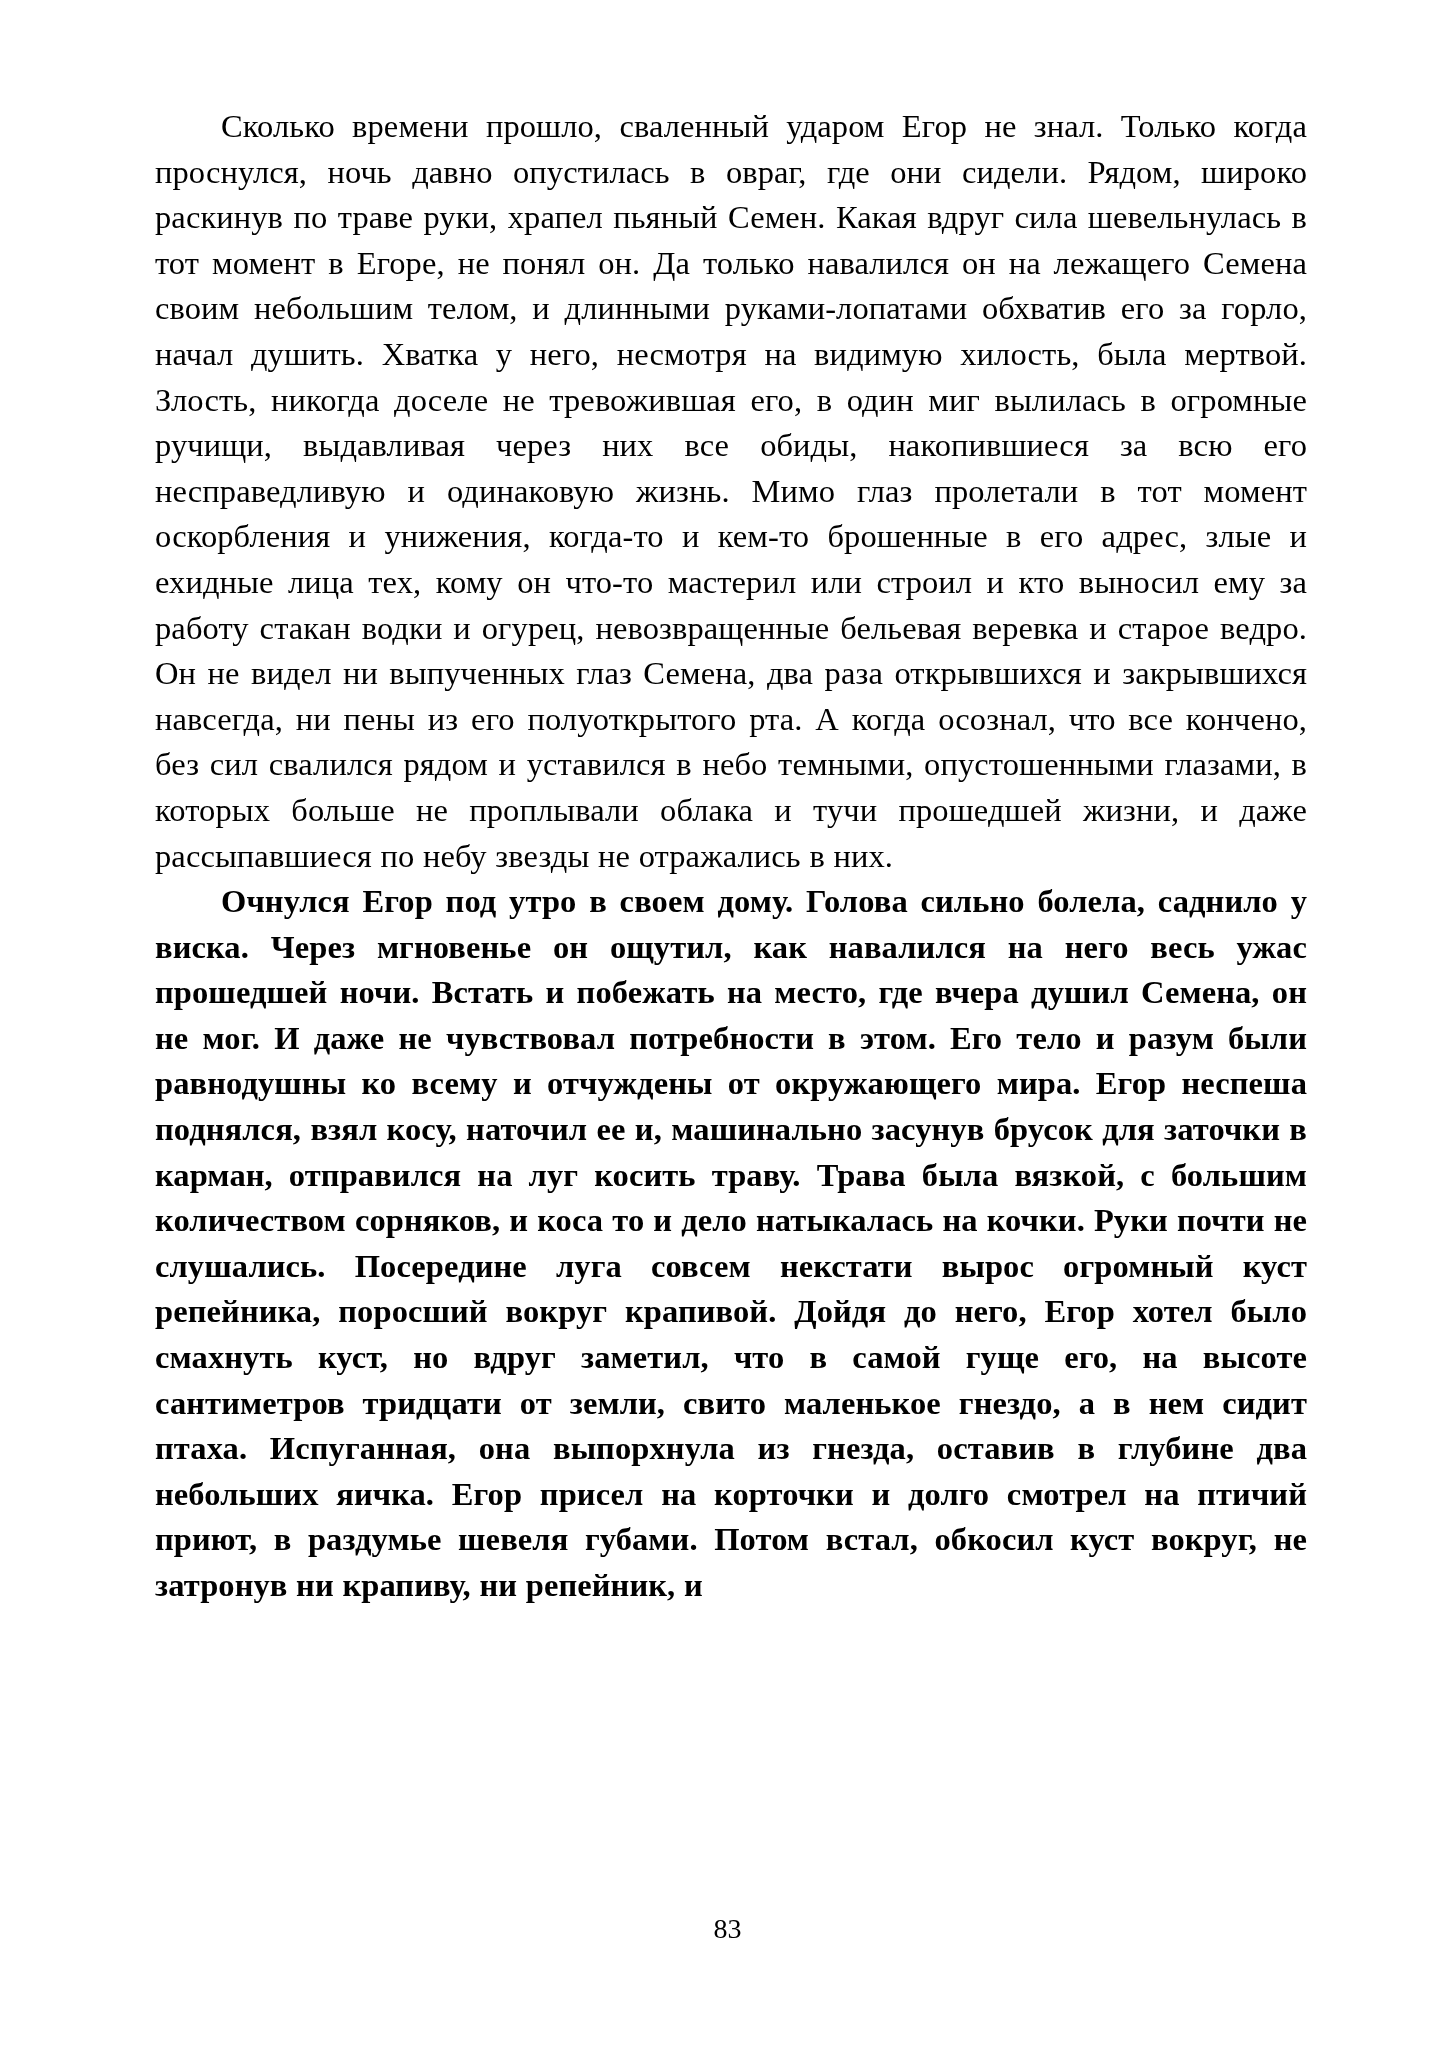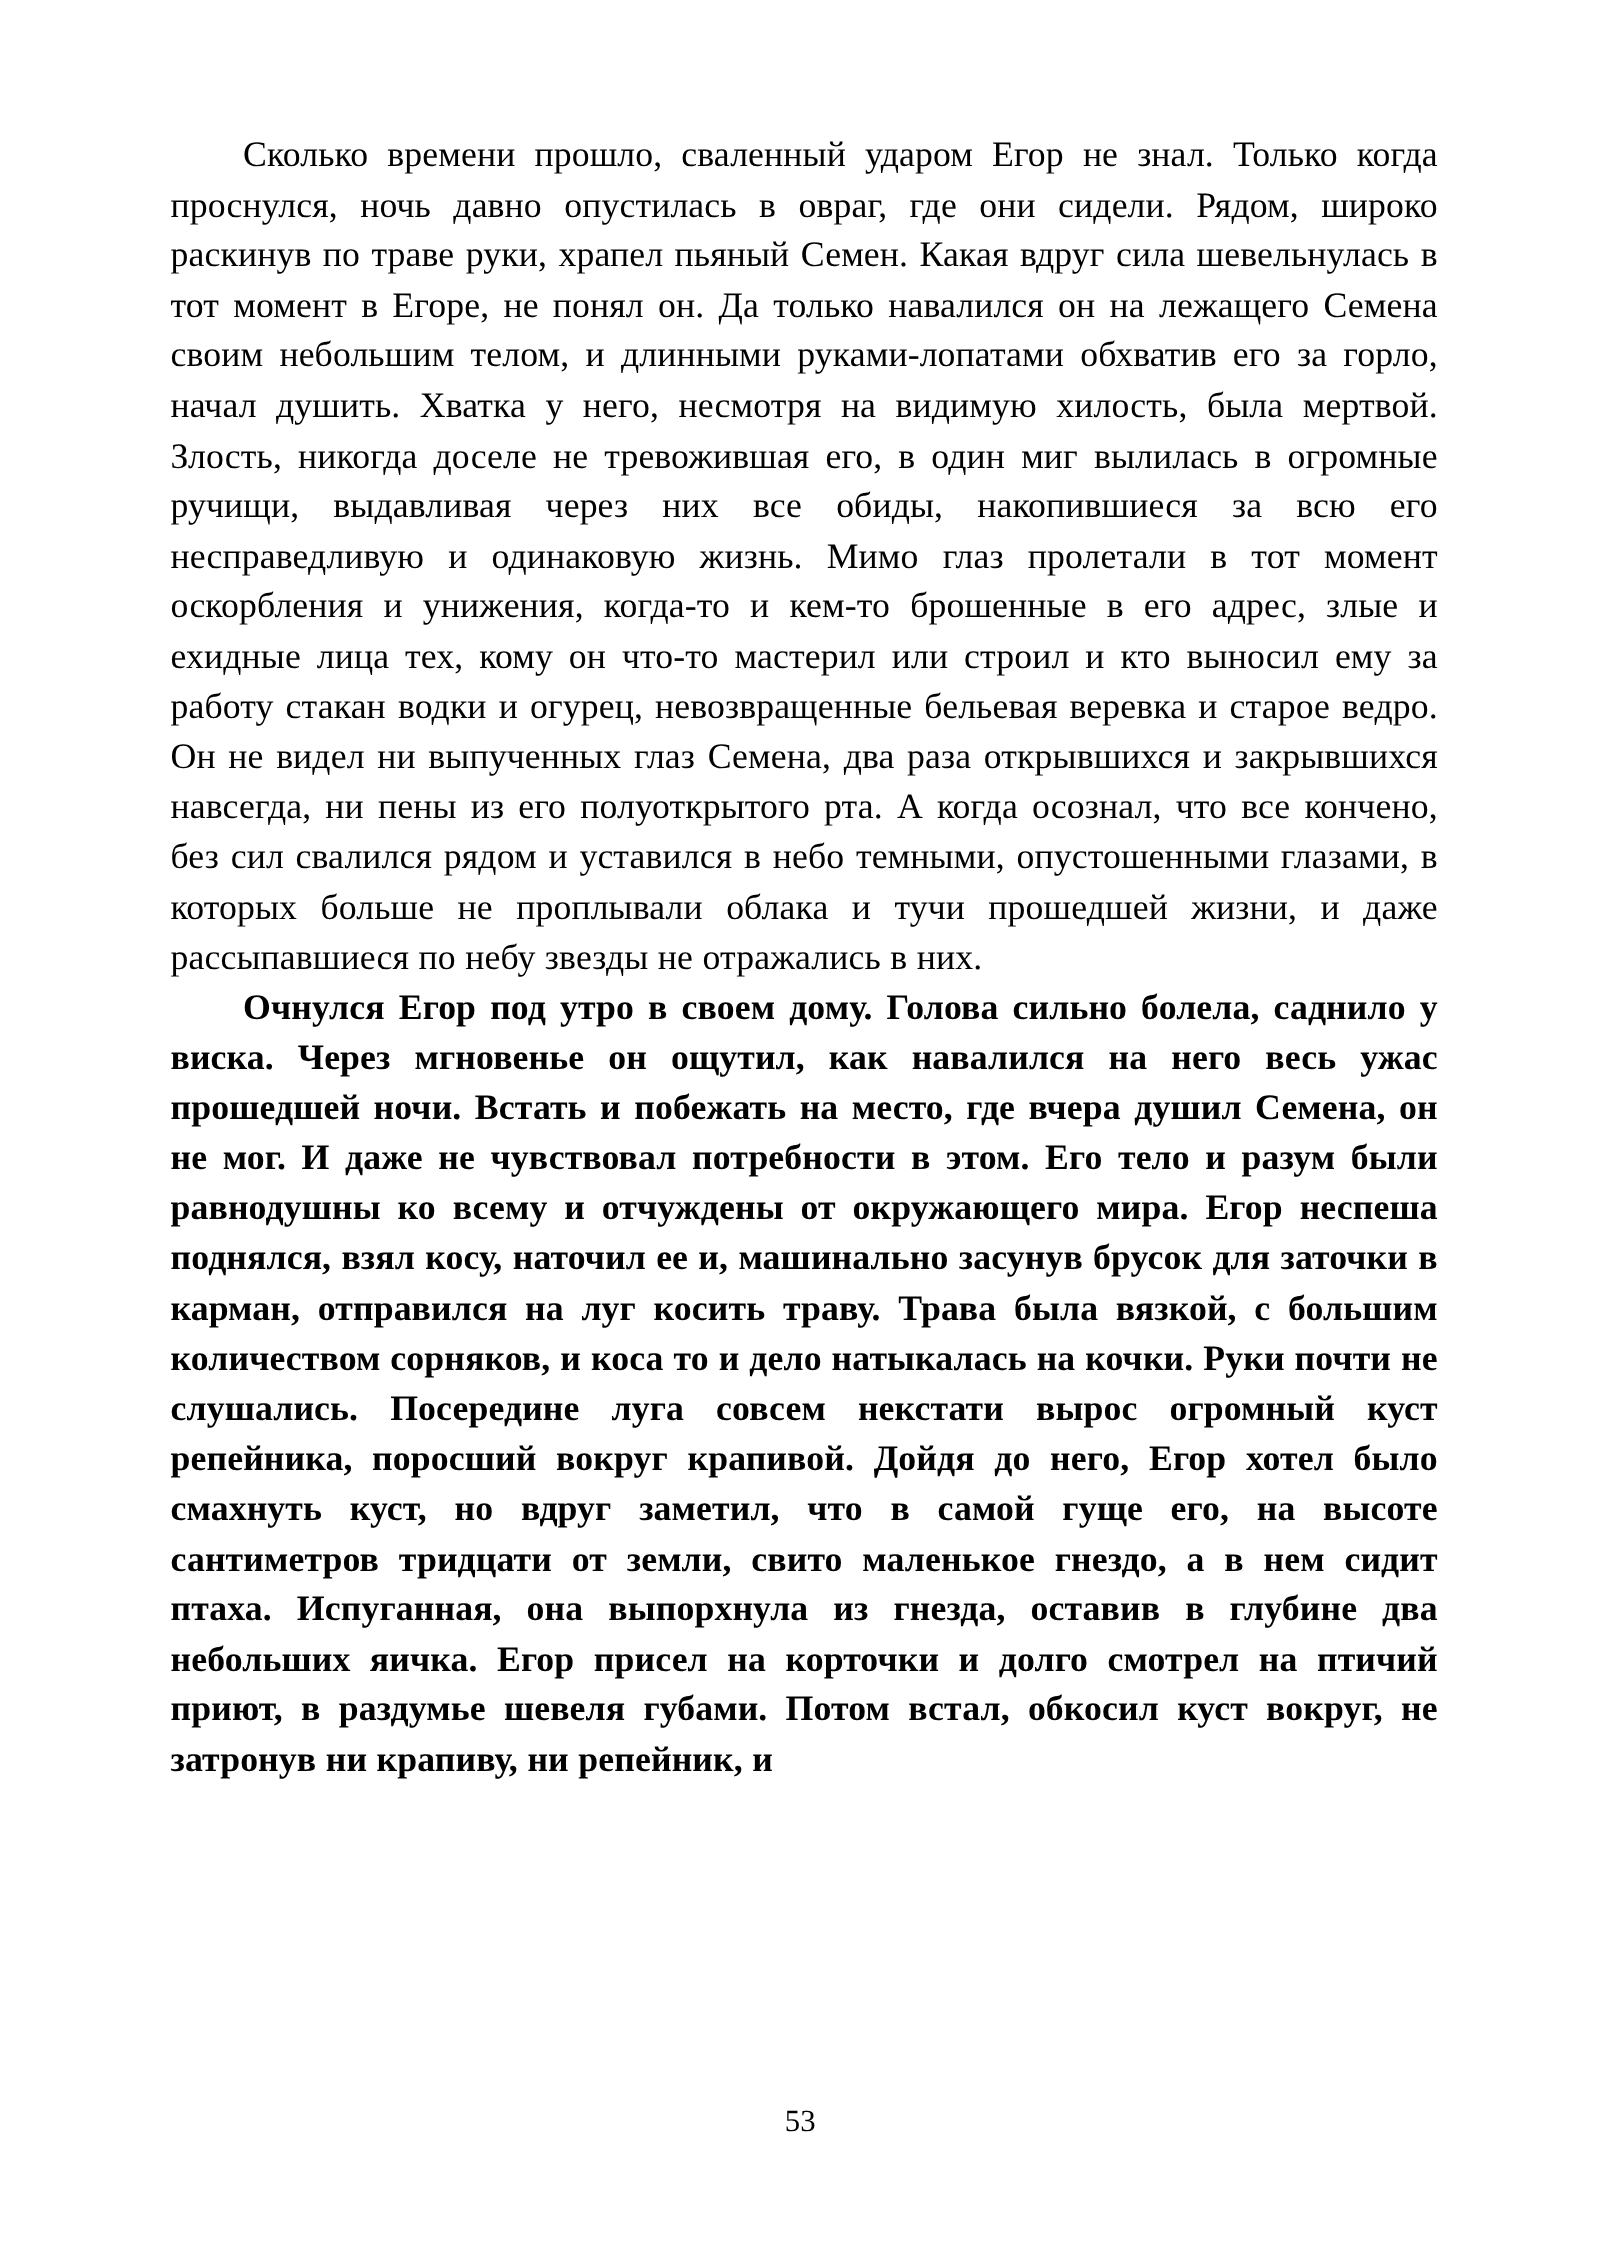--- a/index.html
+++ b/index.html
@@ -12,21 +12,21 @@
     width: 1455px;
     height: 2058px;
     background: #ffffff;
     margin: 0 auto;
     overflow: hidden;
     box-sizing: border-box;
   }
   .text-column {
     position: absolute;
     left: 155px;
-    top: 119px;
+    top: 104px;
     width: 1152px;
   }
   .para {
     margin: 0;
     text-align: justify;
     text-justify: inter-word;
     text-indent: 66px;
     font-family: "Liberation Serif", "DejaVu Serif", serif;
     font-size: 32.5px;
     line-height: 45.6px;
@@ -53,15 +53,15 @@
 </head>
 <body>
 
 <div class="page">
 
   <div class="text-column">
     <p class="para">Сколько времени прошло, сваленный ударом Егор не знал. Только когда проснулся, ночь давно опустилась в овраг, где они сидели. Рядом, широко раскинув по траве руки, храпел пьяный Семен. Какая вдруг сила шевельнулась в тот момент в Егоре, не понял он. Да только навалился он на лежащего Семена своим небольшим телом, и длинными руками-лопатами обхватив его за горло, начал душить. Хватка у него, несмотря на видимую хилость, была мертвой. Злость, никогда доселе не тревожившая его, в один миг вылилась в огромные ручищи, выдавливая через них все обиды, накопившиеся за всю его несправедливую и одинаковую жизнь. Мимо глаз пролетали в тот момент оскорбления и унижения, когда-то и кем-то брошенные в его адрес, злые и ехидные лица тех, кому он что-то мастерил или строил и кто выносил ему за работу стакан водки и огурец, невозвращенные бельевая веревка и старое ведро. Он не видел ни выпученных глаз Семена, два раза открывшихся и закрывшихся навсегда, ни пены из его полуоткрытого рта. А когда осознал, что все кончено, без сил свалился рядом и уставился в небо темными, опустошенными глазами, в которых больше не проплывали облака и тучи прошедшей жизни, и даже рассыпавшиеся по небу звезды не отражались в них.</p>
     <p class="para">Очнулся Егор под утро в своем дому. Голова сильно болела, саднило у виска. Через мгновенье он ощутил, как навалился на него весь ужас прошедшей ночи. Встать и побежать на место, где вчера душил Семена, он не мог. И даже не чувствовал потребности в этом. Его тело и разум были равнодушны ко всему и отчуждены от окружающего мира. Егор неспеша поднялся, взял косу, наточил ее и, машинально засунув брусок для заточки в карман, отправился на луг косить траву. Трава была вязкой, с большим количеством сорняков, и коса то и дело натыкалась на кочки. Руки почти не слушались. Посередине луга совсем некстати вырос огромный куст репейника, поросший вокруг крапивой. Дойдя до него, Егор хотел было смахнуть куст, но вдруг заметил, что в самой гуще его, на высоте сантиметров тридцати от земли, свито маленькое гнездо, а в нем сидит птаха. Испуганная, она выпорхнула из гнезда, оставив в глубине два небольших яичка. Егор присел на корточки и долго смотрел на птичий приют, в раздумье шевеля губами. Потом встал, обкосил куст вокруг, не затронув ни крапиву, ни репейник, и</p>
   </div>
 
-  <div class="page-number">53</div>
+  <div class="page-number">83</div>
 
 </div>
 
 </body></html>

